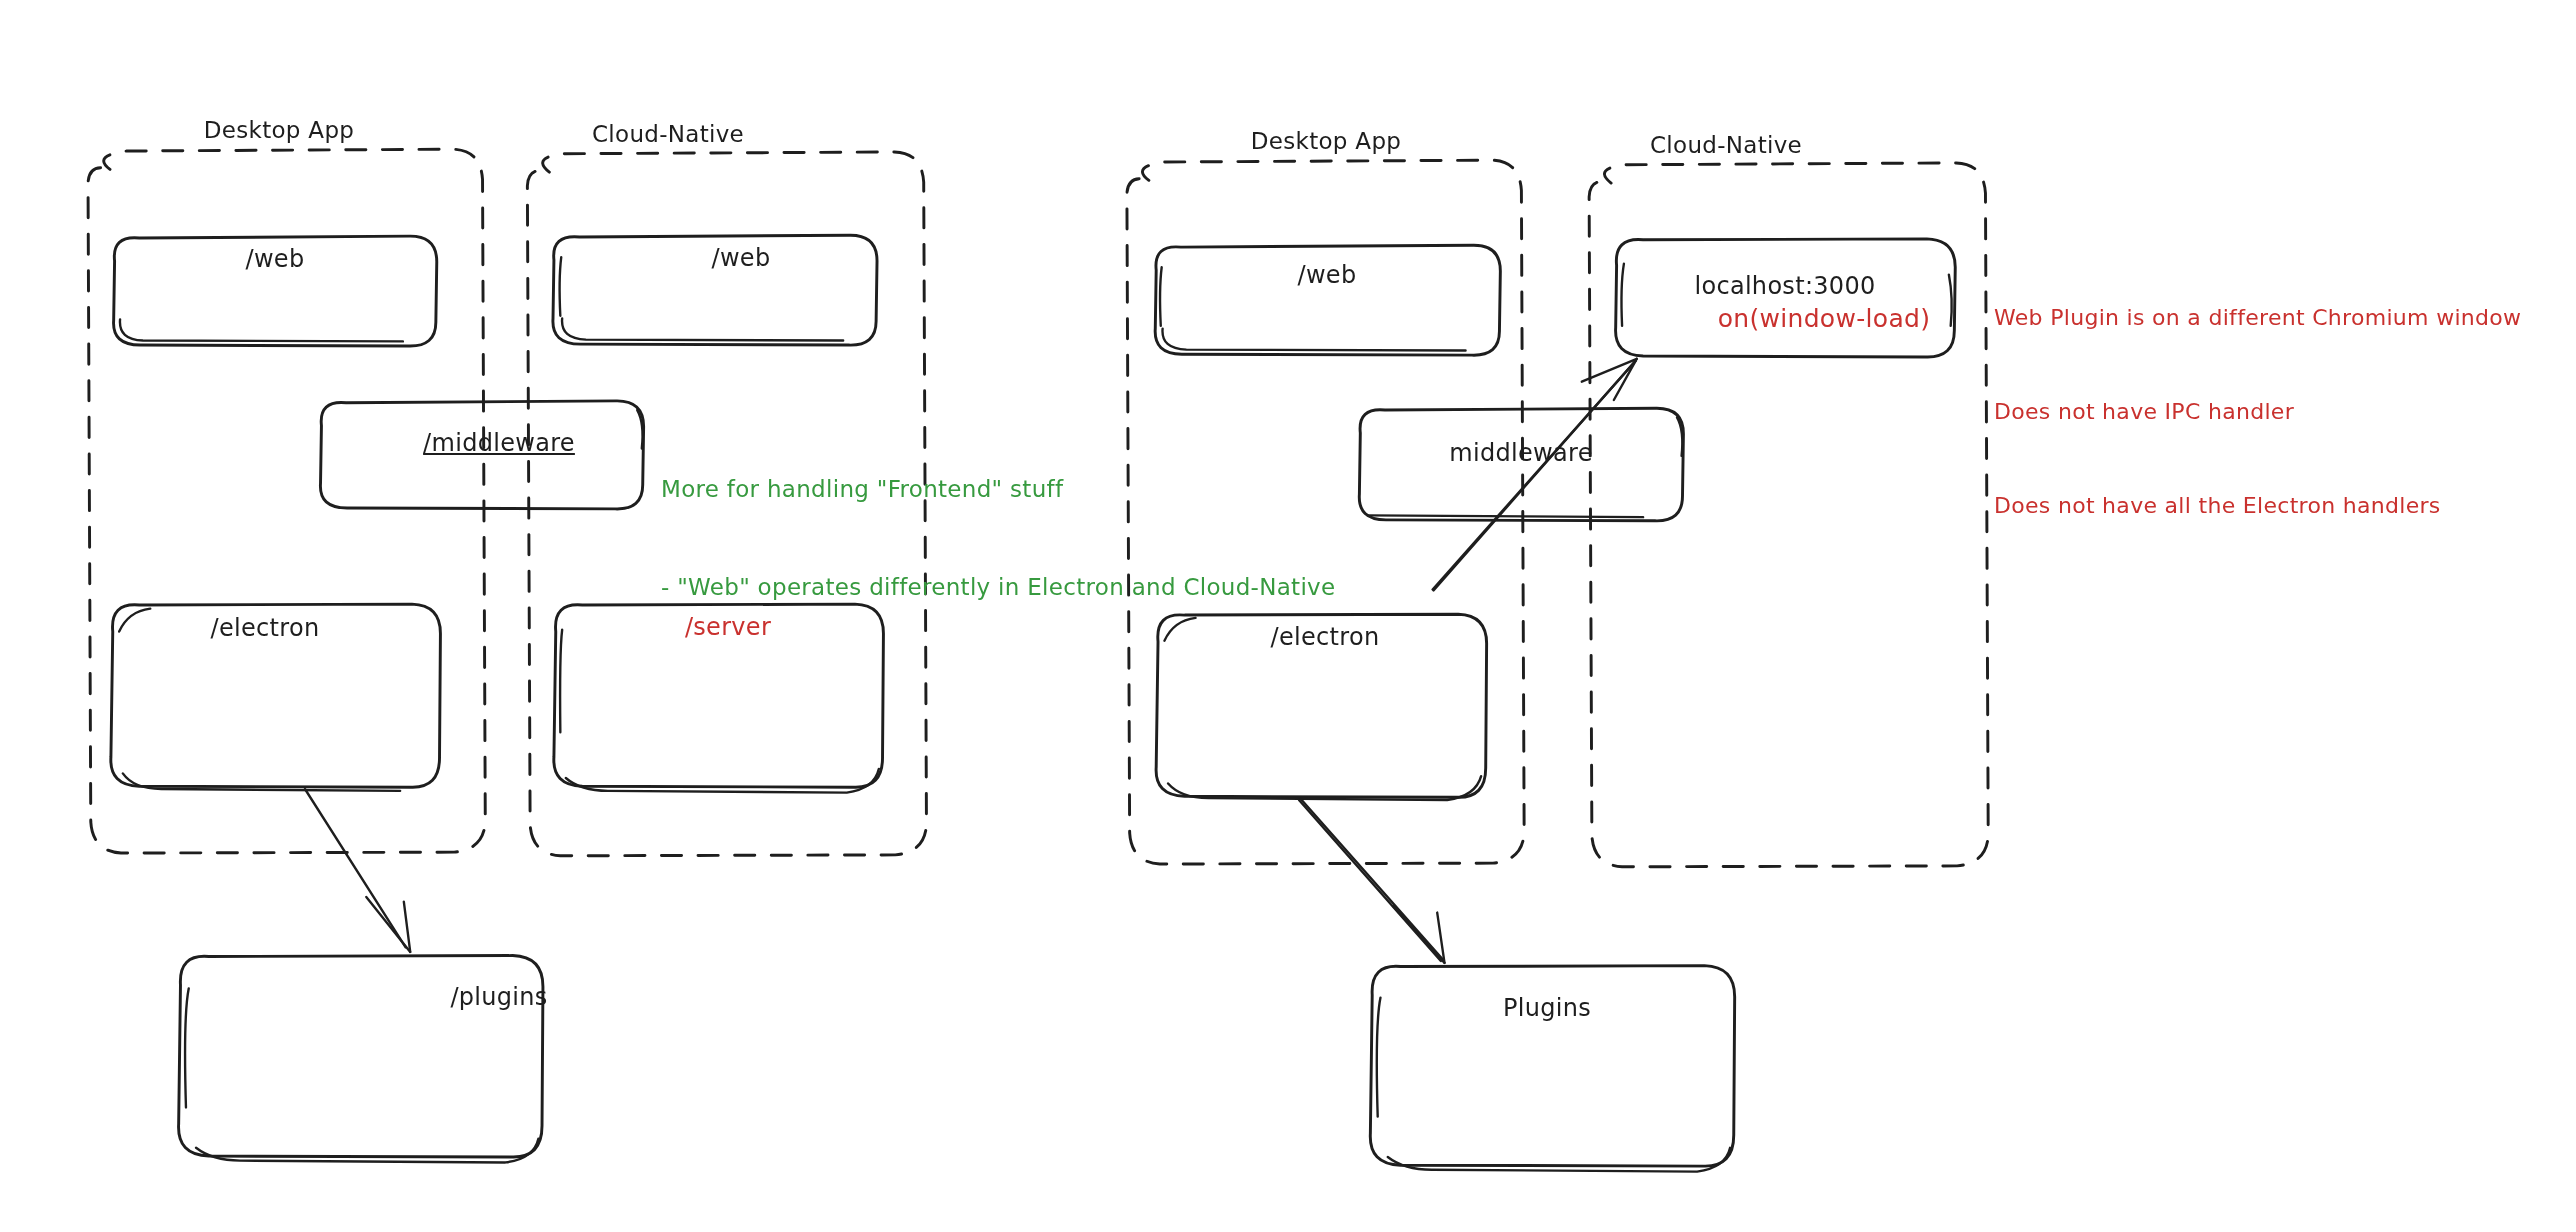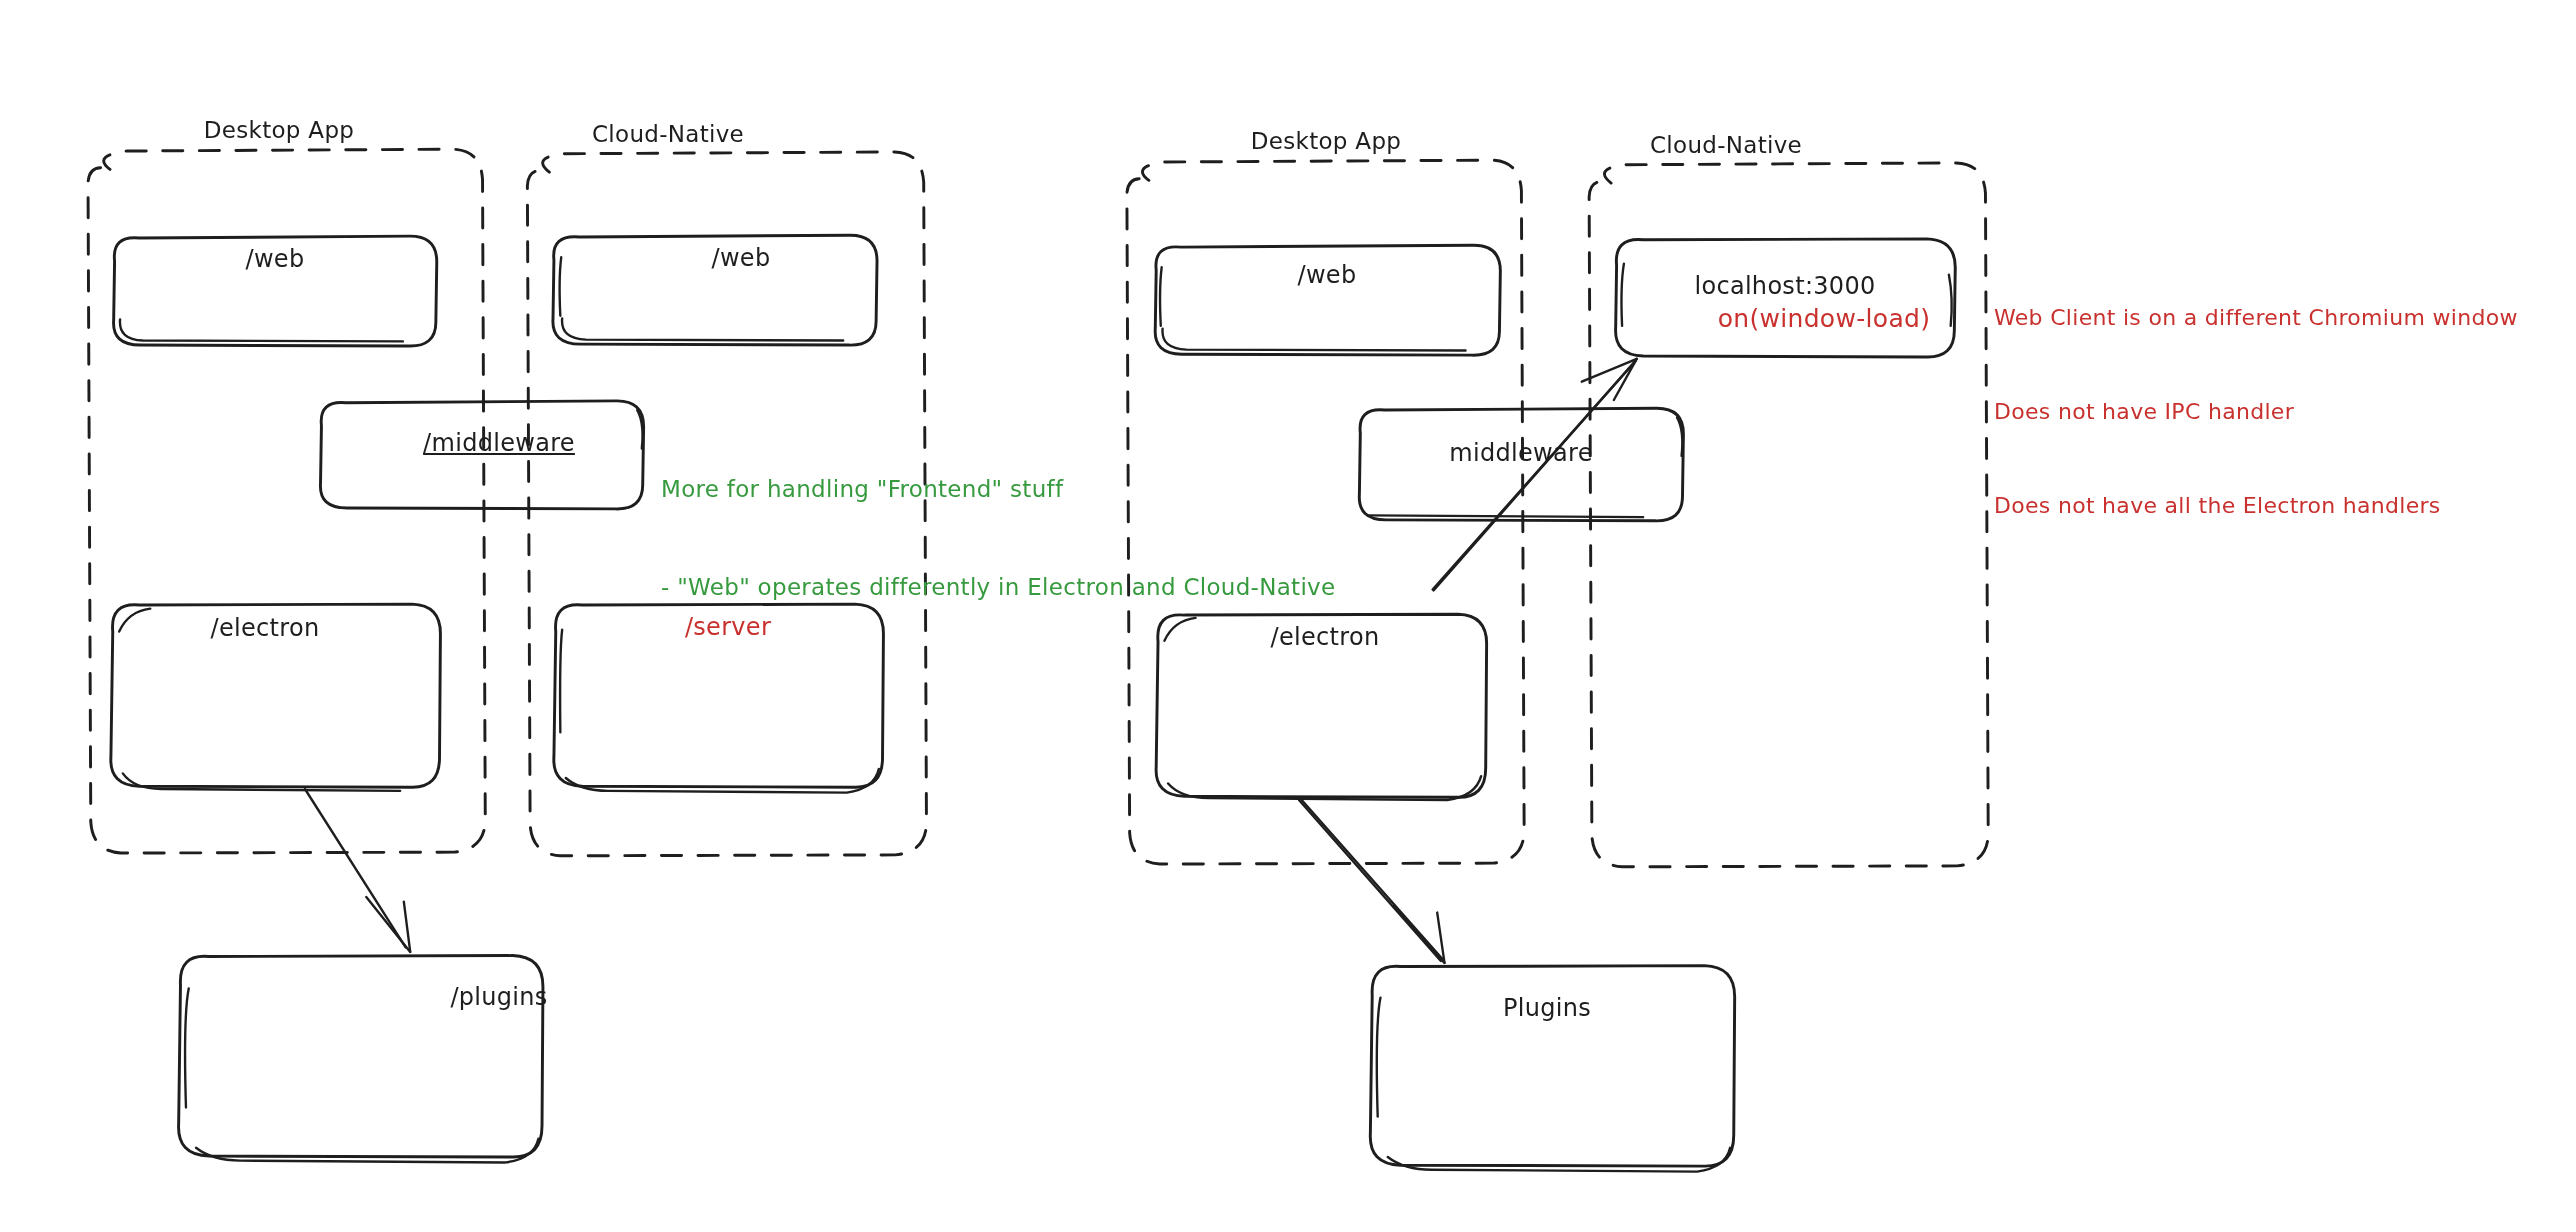--- a/index.html
+++ b/index.html
@@ -211,19 +211,19 @@
   <div class="lbl group-title" style="left:1726px; top:130px;">Cloud-Native</div>
 
   <div class="lbl box-label" style="left:1327px; top:260px;">/web</div>
   <div class="lbl box-label" style="left:1785px; top:255px;margin-top:16px;">localhost:3000</div>
   <div class="lbl box-sublabel" style="left:1824px; top:302px;">on(window-load)</div>
   <div class="lbl box-label" style="left:1521px; top:438px;">middleware</div>
   <div class="lbl box-label" style="left:1325px; top:622px;">/electron</div>
   <div class="lbl box-label" style="left:1547px; top:993px;text-align:right;">Plugins</div>
 
   <div class="lbl note-red" style="left:1994px; top:240px;">
-    <div>Web Client is on a different Chromium window</div>
+    <div>Web Plugin is on a different Chromium window</div>
     <div>Does not have IPC handler</div>
     <div>Does not have all the Electron handlers</div>
   </div>
 
 </div>
 
 
 </body></html>

